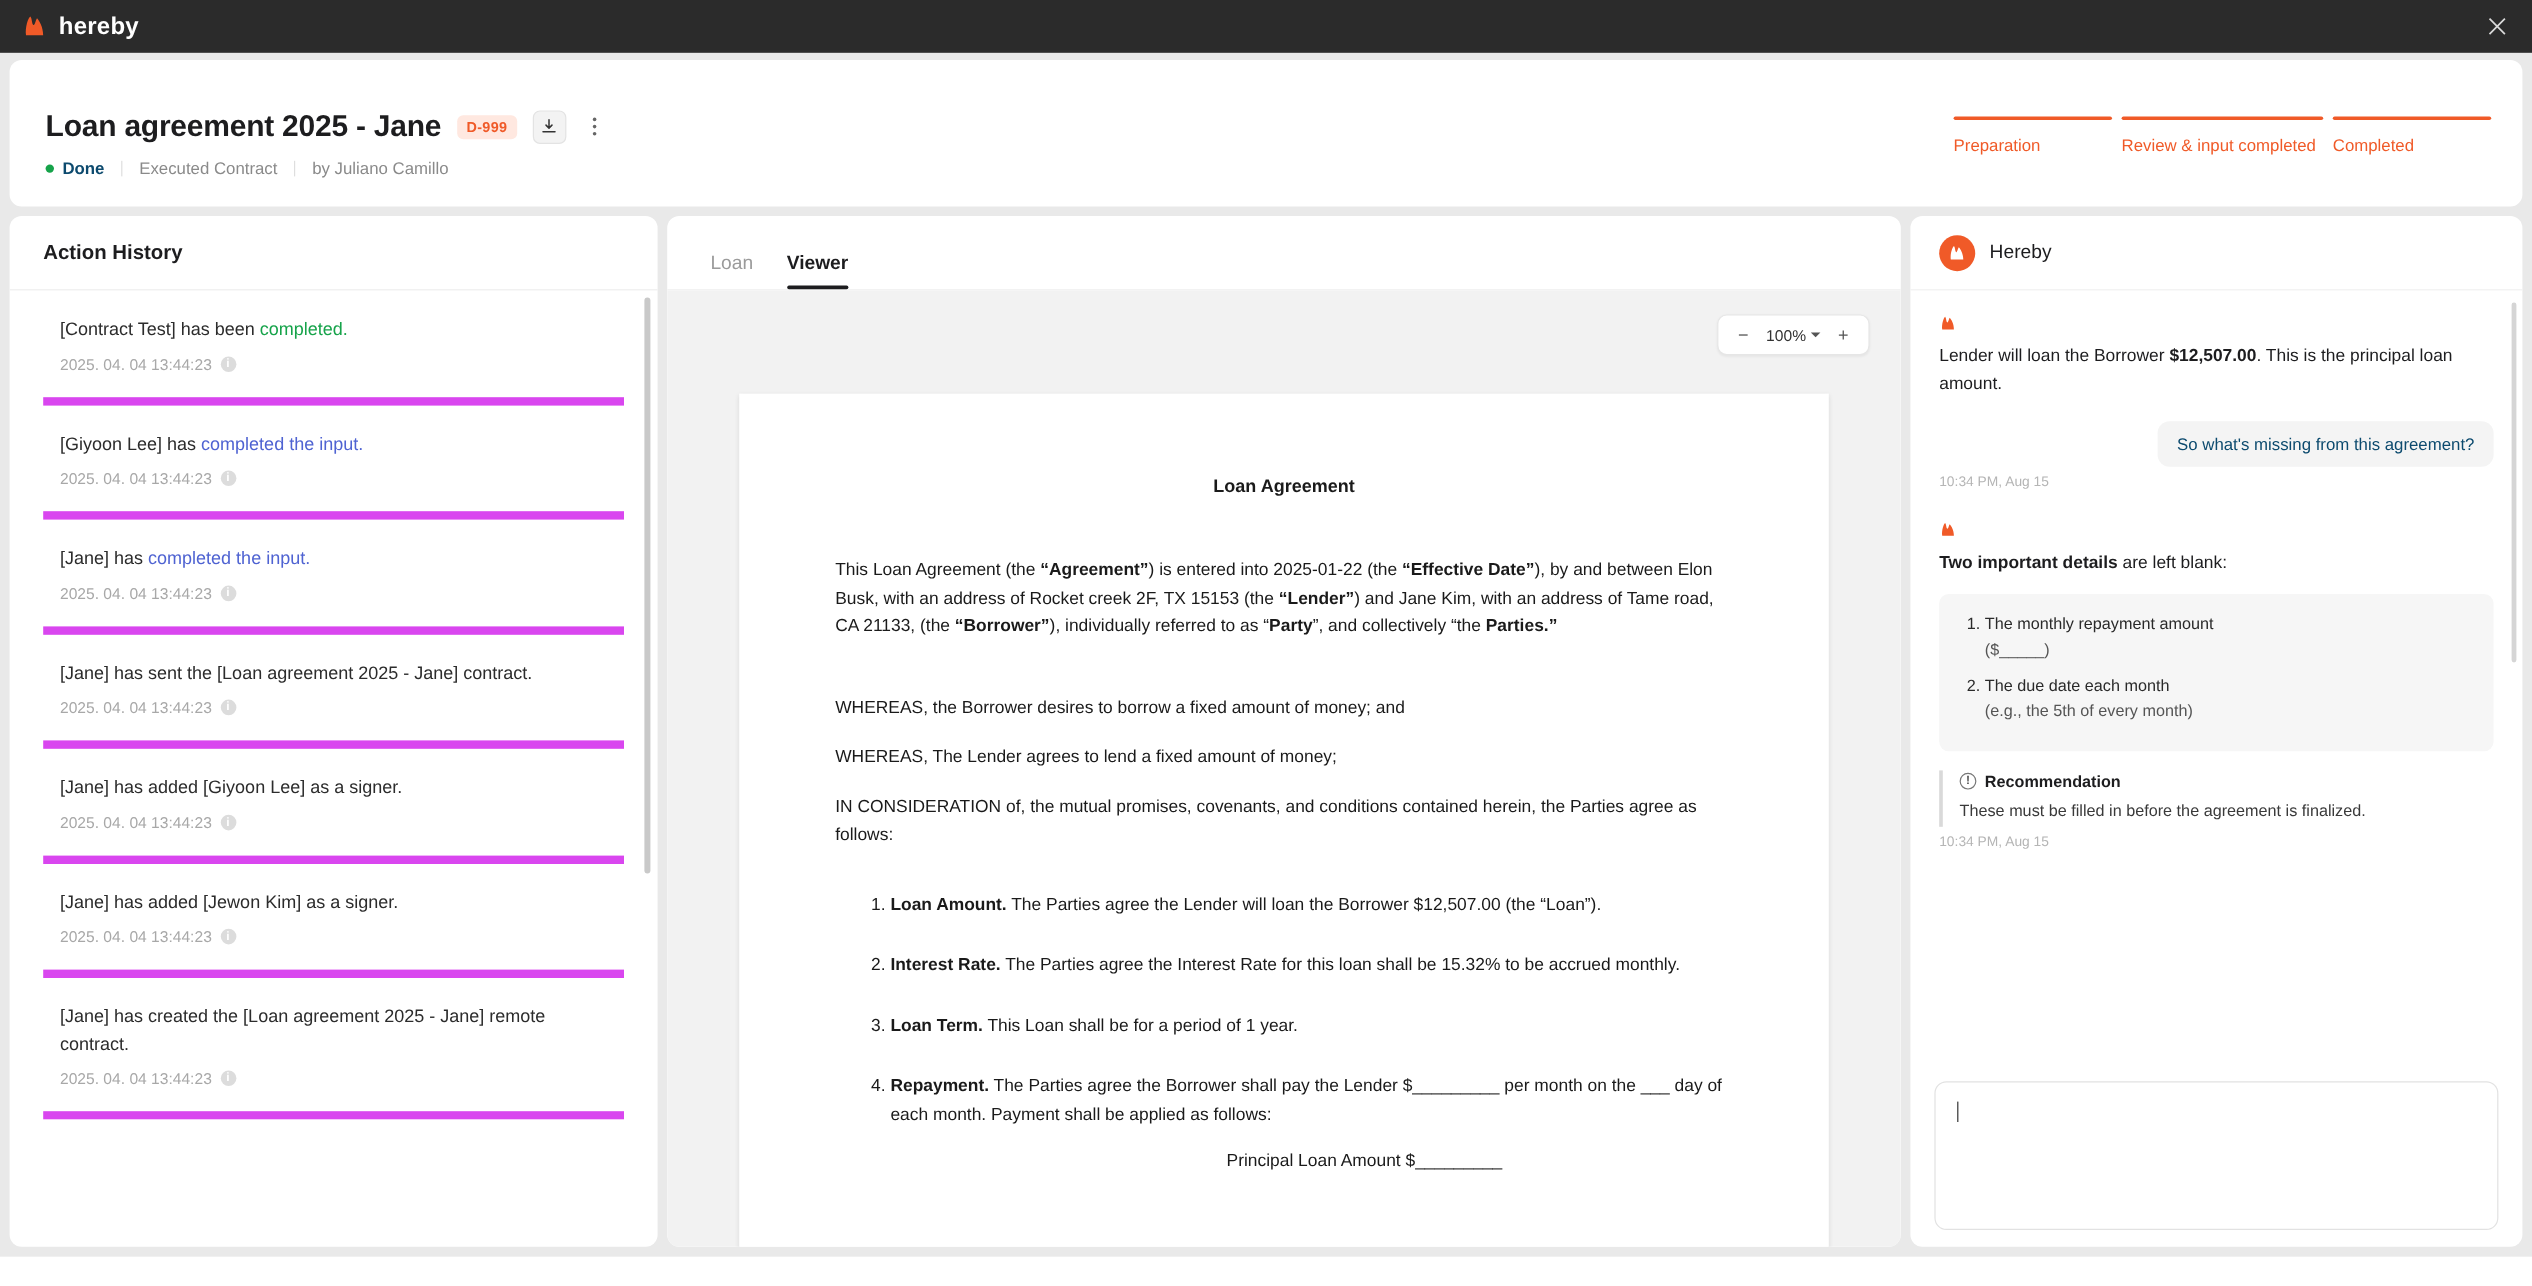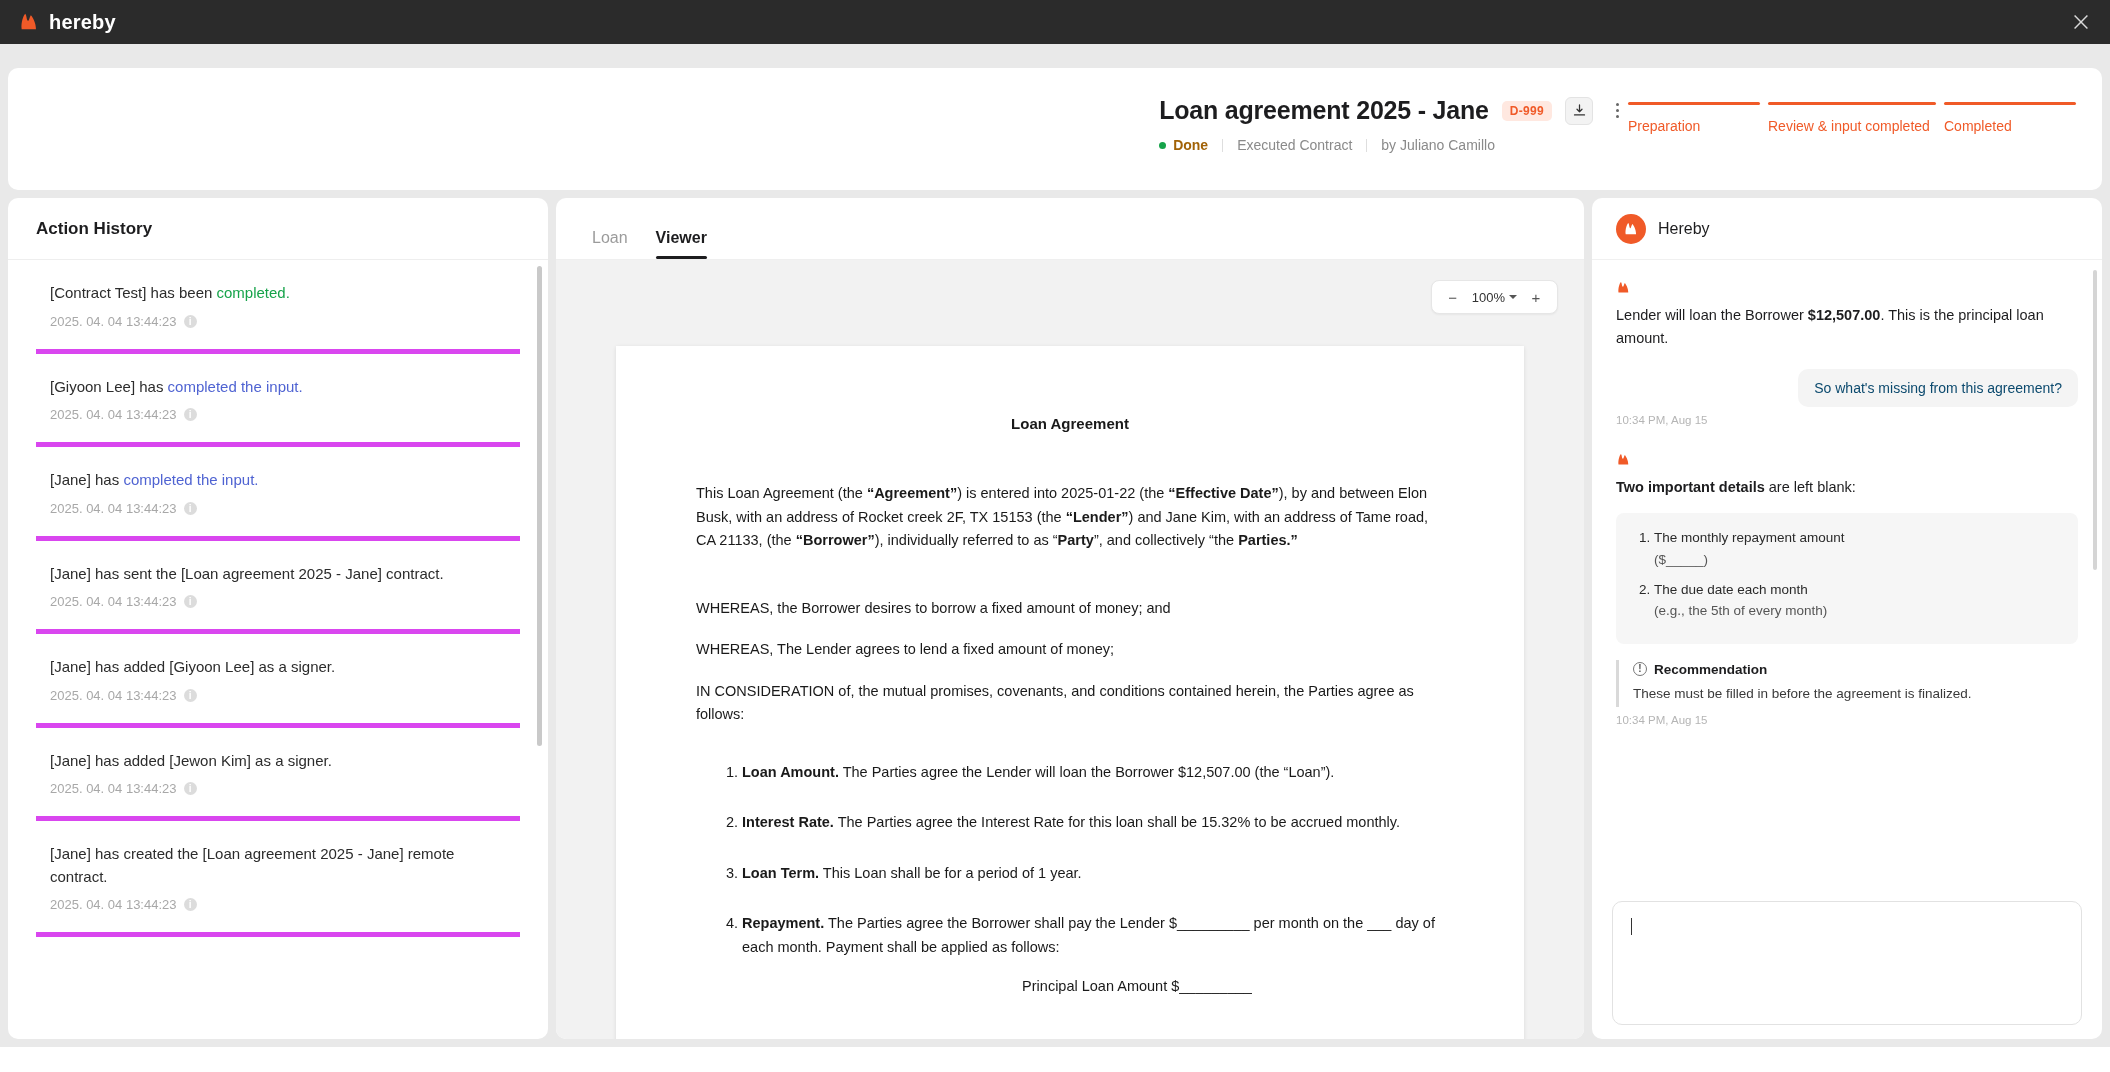--- a/index.html
+++ b/index.html
@@ -39,23 +39,23 @@
   .shell {
     flex: 1; display: flex; flex-direction: column;
     padding: 0 8px 8px 8px;
     gap: 8px;
     background: #e9e9e9;
   }
   .doc-header {
     background: #ffffff;
     border-radius: 10px;
     height: 122px; min-height: 122px;
-    display: flex; align-items: flex-start; justify-content: flex-end;
-    padding: 28px 26px 0 30px;
-    margin-top: 24px;
+    display: flex; align-items: flex-start; justify-content: space-between;
+    padding: 41px 26px 0 30px;
+    margin-top: 6px;
   }
   .dh-left { display: flex; flex-direction: column; gap: 12px; }
   .dh-title-row { display: flex; align-items: center; gap: 13px; }
   .dh-title { font-size: 25px; font-weight: bold; color: #1d1d1f; letter-spacing: -.2px; }
   .badge-id {
     background: #ffe8e0; color: #f05a28;
     font-size: 12px; font-weight: bold;
     border-radius: 5px; padding: 3px 8px;
     letter-spacing: .3px;
   }
@@ -64,21 +64,21 @@
     background: #f3f3f3; border: 1px solid #e3e3e3;
     display: flex; align-items: center; justify-content: center;
     color: #333;
   }
   .kebab {
     width: 22px; height: 26px; display: flex; flex-direction: column;
     align-items: center; justify-content: center; gap: 3px; color: #555;
   }
   .kebab i { width: 3px; height: 3px; border-radius: 50%; background: #666; display: block; }
   .dh-meta { display: flex; align-items: center; gap: 0; font-size: 14px; color: #8a8a8a; }
-  .dh-status { display: flex; align-items: center; gap: 7px; color: #a16207; font-weight: bold; }
+  .dh-status { display: flex; align-items: center; gap: 7px; color: #0c4a6e; font-weight: bold; }
   .dot-green { width: 7px; height: 7px; border-radius: 50%; background: #16a34a; display: inline-block; }
   .sep { width: 1px; height: 13px; background: #dedede; margin: 0 14px; display: inline-block; }
 
   .steps { display: flex; gap: 8px; padding-top: 6px; }
   .step { width: 132px; }
   .step .bar { height: 3px; background: #f05a28; border-radius: 2px; }
   .step .lbl { margin-top: 12px; font-size: 14px; color: #f05a28; line-height: 1.35; }
   .step.wide { width: 168px; }
 
   
@@ -91,21 +91,21 @@
     background: #ffffff; border-radius: 10px;
     display: flex; flex-direction: column; min-height: 0;
   }
   .history { width: 540px; min-width: 540px; position: relative; }
   .history-head {
     height: 62px; min-height: 62px; display: flex; align-items: center;
     padding: 0 28px; font-size: 17px; font-weight: bold; color: #1d1d1f;
     border-bottom: 1px solid #eeeeee;
   }
   .history-list { overflow: hidden; padding: 0 28px; position: relative; }
-  .hist-item { padding: 22px 4px 20px 14px; border-bottom: 5px solid #d946ef; }
+  .hist-item { padding: 22px 4px 20px 14px; border-bottom: 7px solid #d946ef; }
   .hist-text { font-size: 15px; color: #2c2c2c; line-height: 1.5; }
   .hist-text .green { color: #16a34a; }
   .hist-text .blue  { color: #4f63d2; }
   .hist-time { margin-top: 9px; font-size: 13px; color: #a8a8a8; display: flex; align-items: center; gap: 7px; }
   .info-i {
     width: 13px; height: 13px; border-radius: 50%; background: #dcdcdc; color: #fff;
     font-size: 10px; line-height: 13px; text-align: center; font-weight: bold; display: inline-block;
   }
   .hist-scroll {
     position: absolute; right: 6px; top: 68px; width: 5px; height: 480px;

